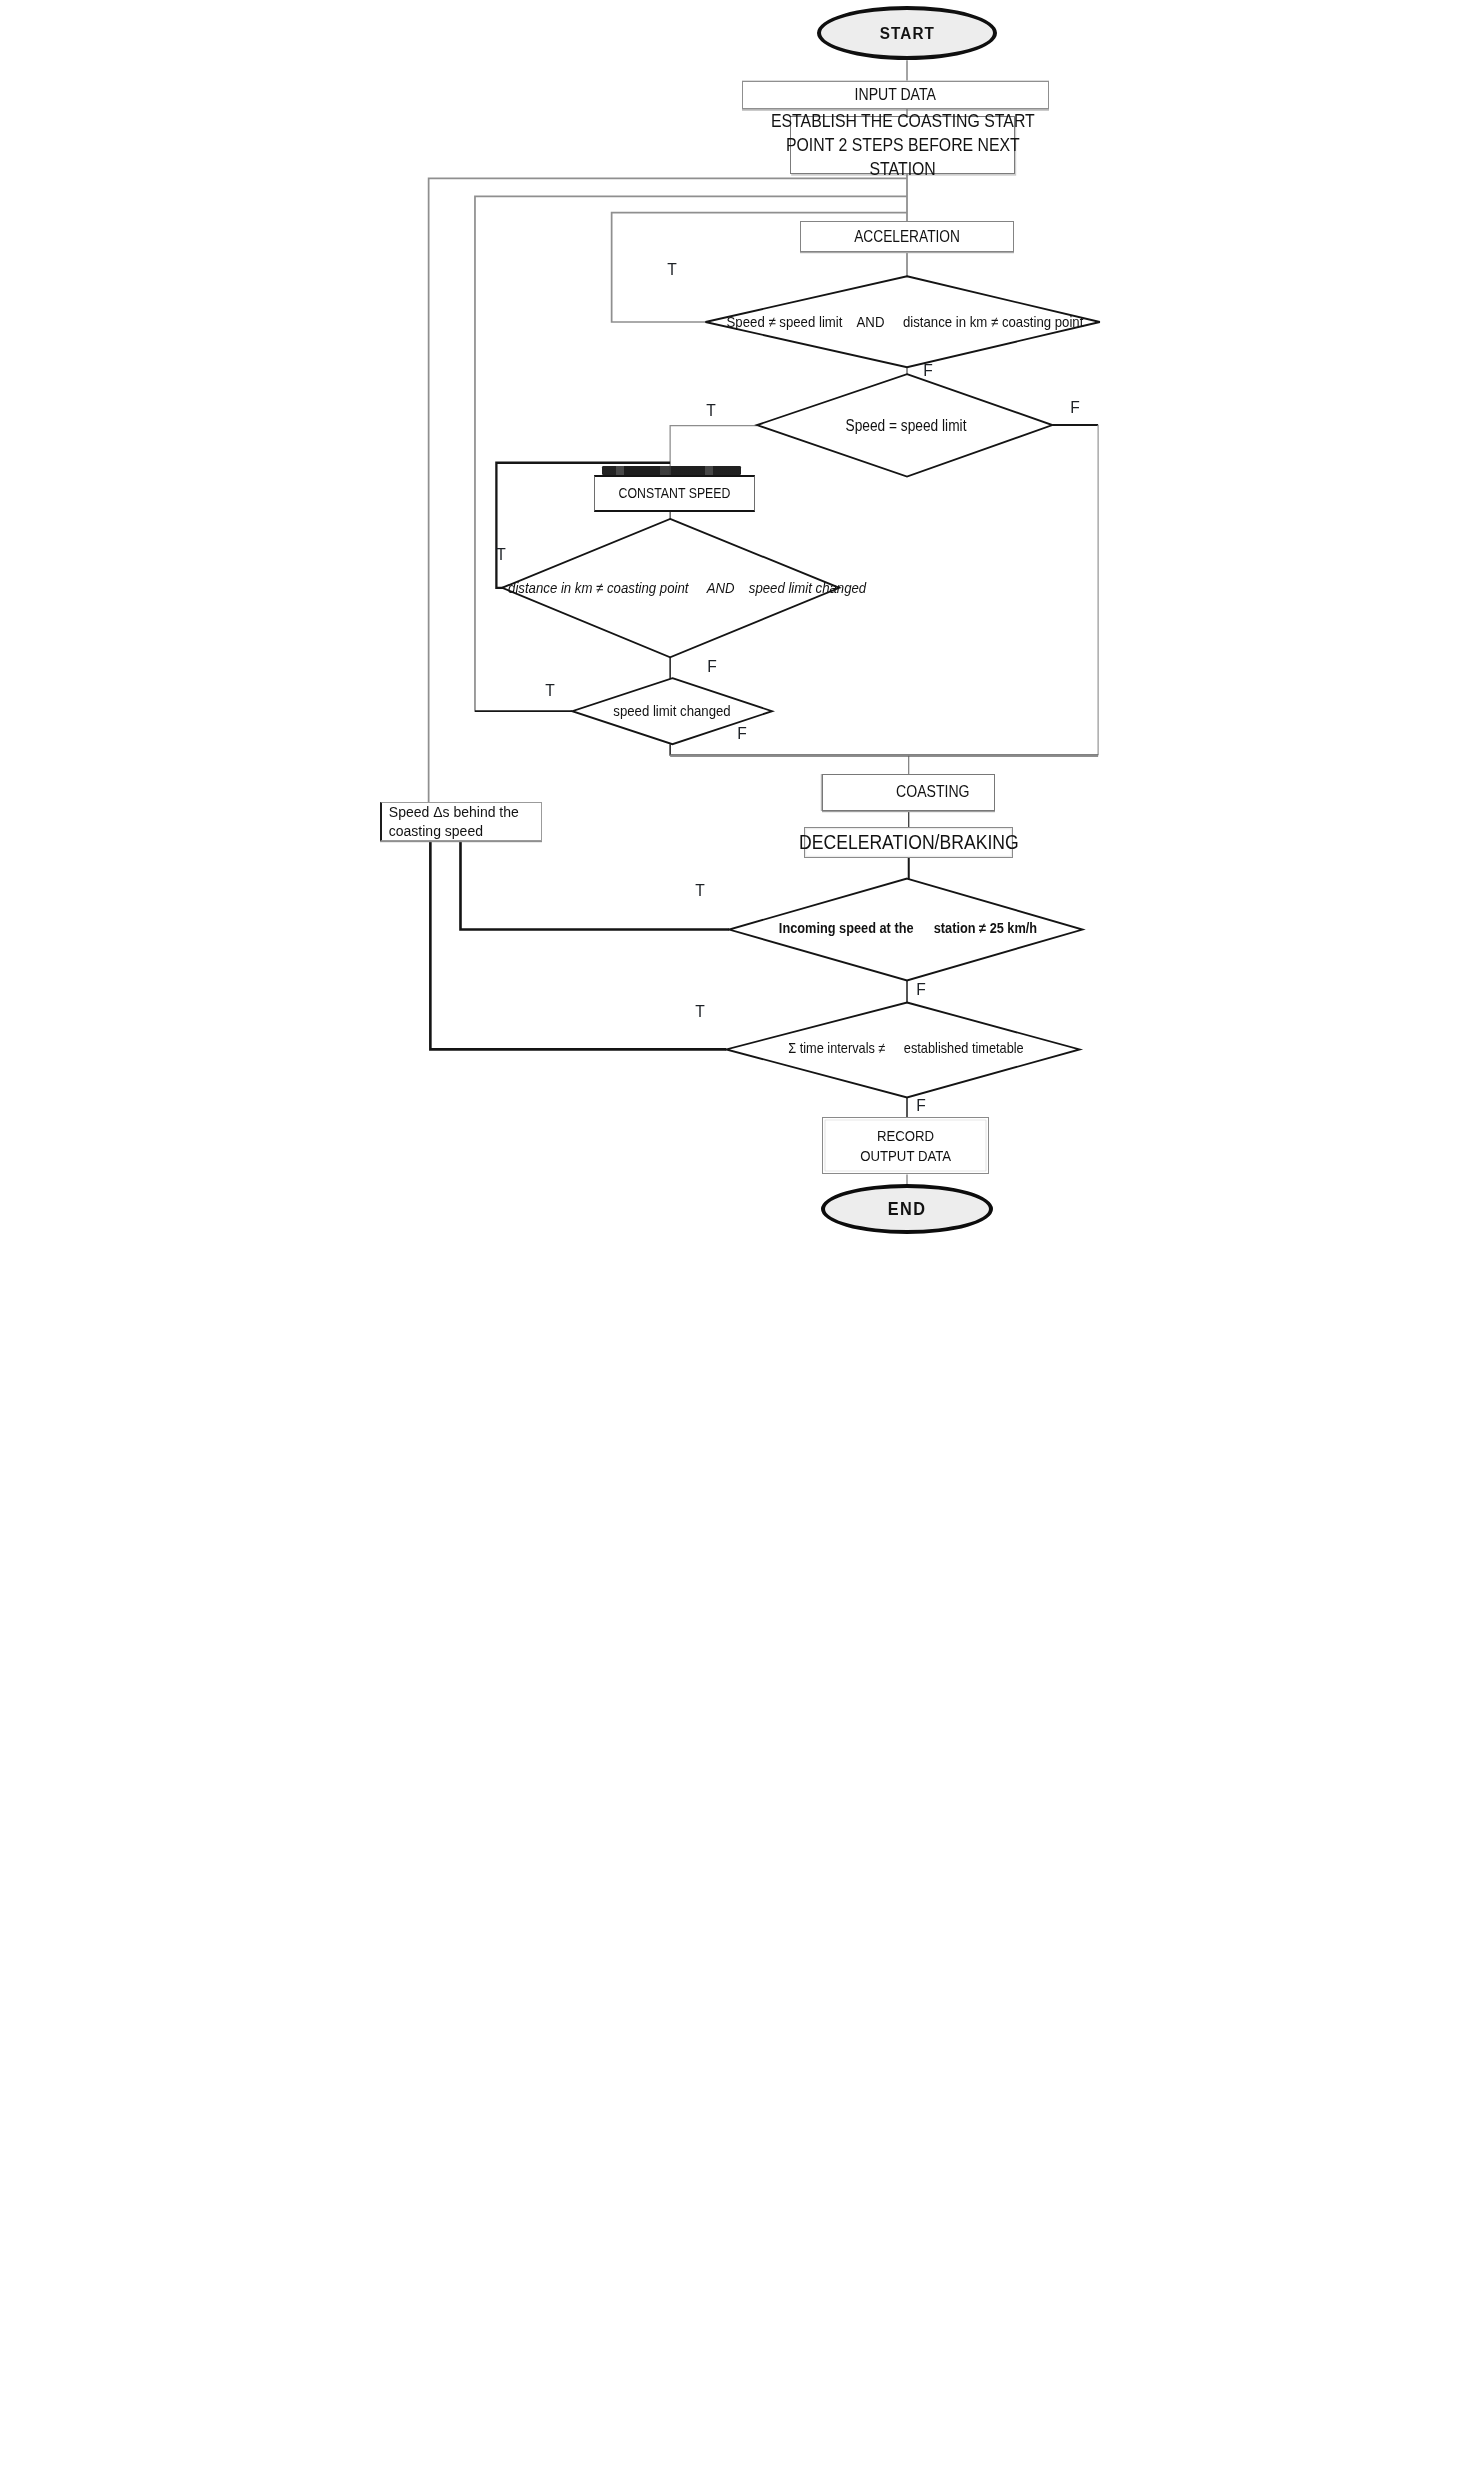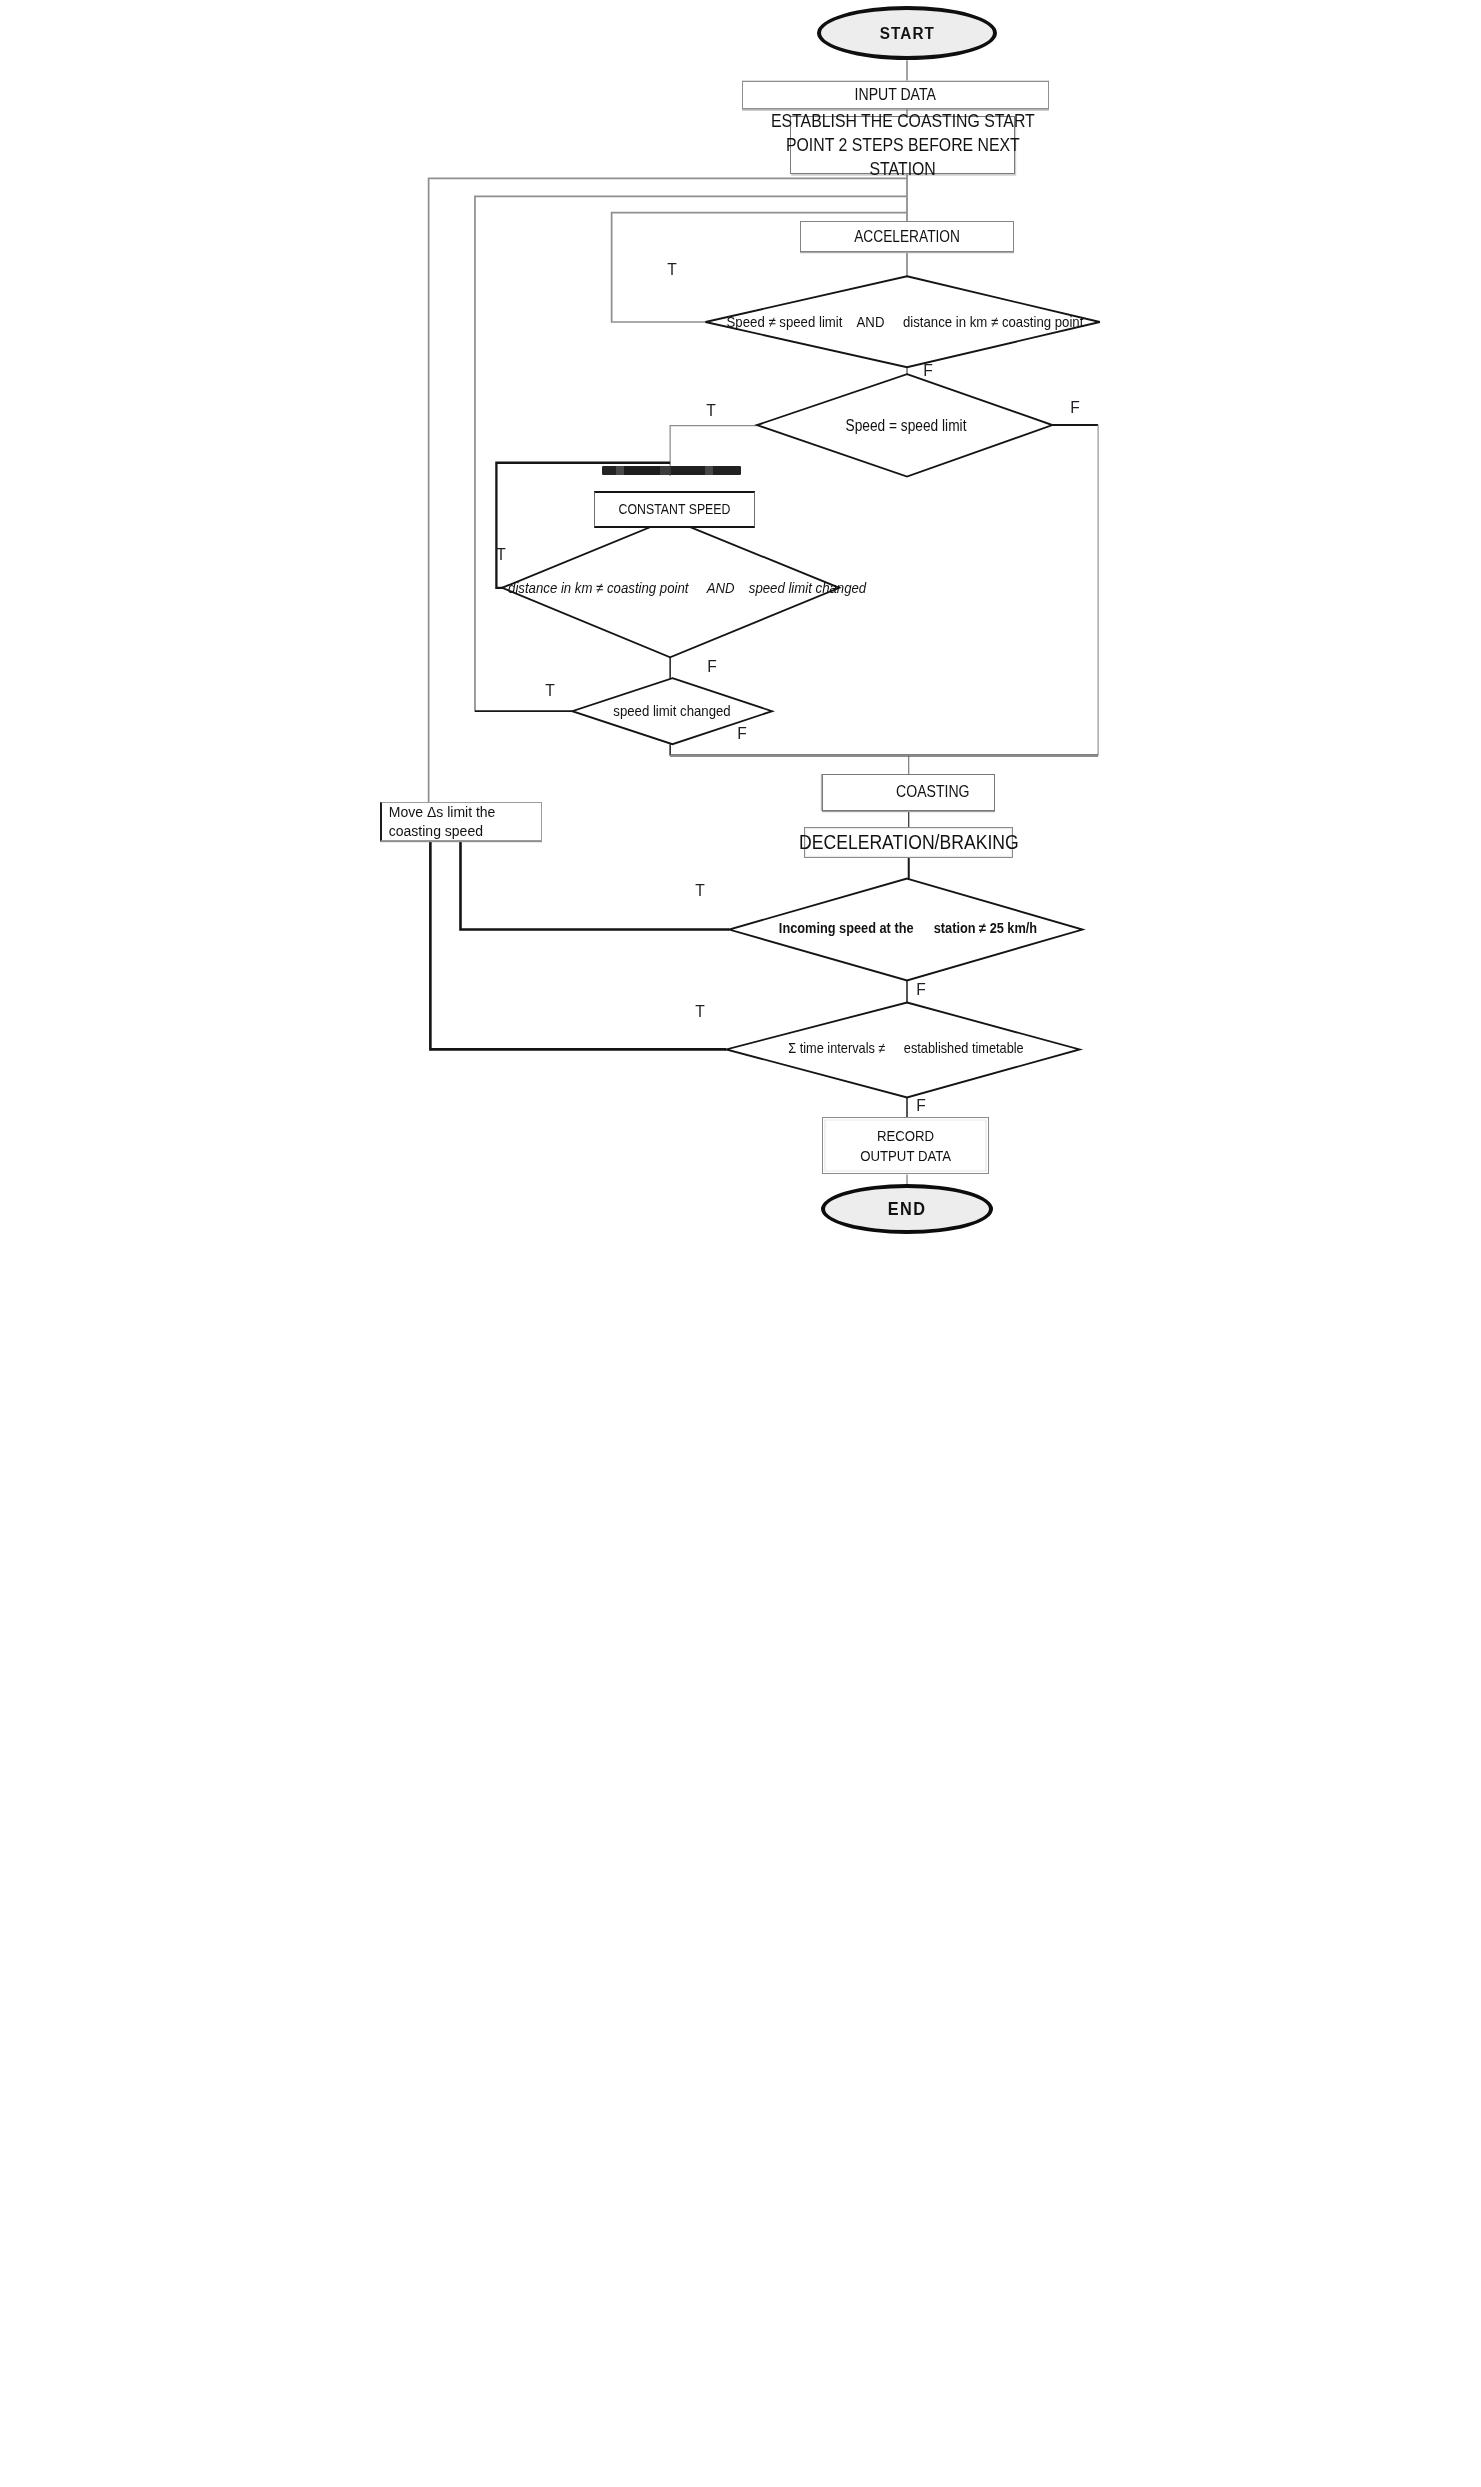--- a/index.html
+++ b/index.html
@@ -104,34 +104,34 @@
     <span class="cond">POINT 2 STEPS BEFORE NEXT</span>
     <span class="cond">STATION</span>
   </div>
 
   <div class="node" style="left:430px;top:221px;width:214px;height:31px;border:1.7px solid #848484;box-shadow:0 1.2px 0 #a8a8a8;font-size:15.6px;">
     <span class="cond">ACCELERATION</span>
   </div>
 
   <div class="smudge" style="left:232px;top:466px;width:139px;height:9.3px;"></div>
 
-  <div class="node" style="left:224px;top:491px;width:161px;height:37px;border:1.2px solid #6e6e6e;border-top:2.3px solid #141414;border-bottom:2.3px solid #141414;font-size:14px;">
+  <div class="node" style="left:224px;top:475px;width:161px;height:37px;border:1.2px solid #6e6e6e;border-top:2.3px solid #141414;border-bottom:2.3px solid #141414;font-size:14px;">
     <span class="cond">CONSTANT SPEED</span>
   </div>
 
   <div class="node" style="left:452px;top:774px;width:173px;height:37px;border:1.2px solid #787878;box-shadow:0 1.2px 0 #9e9e9e,-1.2px 0 0 #b5b5b5;font-size:16px;padding-left:48px;">
     <span class="cond">COASTING</span>
   </div>
 
   <div class="node" style="left:434px;top:827px;width:209px;height:31px;border:1.4px solid #8a8a8a;box-shadow:inset 0 0 0 1.2px #ececec;font-size:20px;">
     <span class="cond">DECELERATION/BRAKING</span>
   </div>
 
   <div class="node" style="left:9.8px;top:802px;width:162px;height:39px;border:1.2px solid #9b9b9b;border-left:2.9px solid #1c1c1c;box-shadow:0 1.2px 0 #8f8f8f;font-size:14px;align-items:flex-start;padding-left:7px;line-height:1.3;">
-    <span>Move Δs limit the</span>
+    <span>Speed Δs behind the</span>
     <span>coasting speed</span>
   </div>
 
   <div class="node" style="left:452px;top:1117px;width:167px;height:57px;border:1.2px solid #8a8a8a;box-shadow:inset 0 0 0 1.7px #ffffff,inset 0 0 0 2.3px #cfcfcf;font-size:15px;line-height:1.3;">
     <span class="cond">RECORD</span>
     <span class="cond">OUTPUT DATA</span>
   </div>
 
   <div class="node oval" style="left:451px;top:1184px;width:172px;height:50px;border:4.6px solid #0c0c0c;font-size:18.5px;letter-spacing:1.7px;">
     <span class="cond">END</span>

